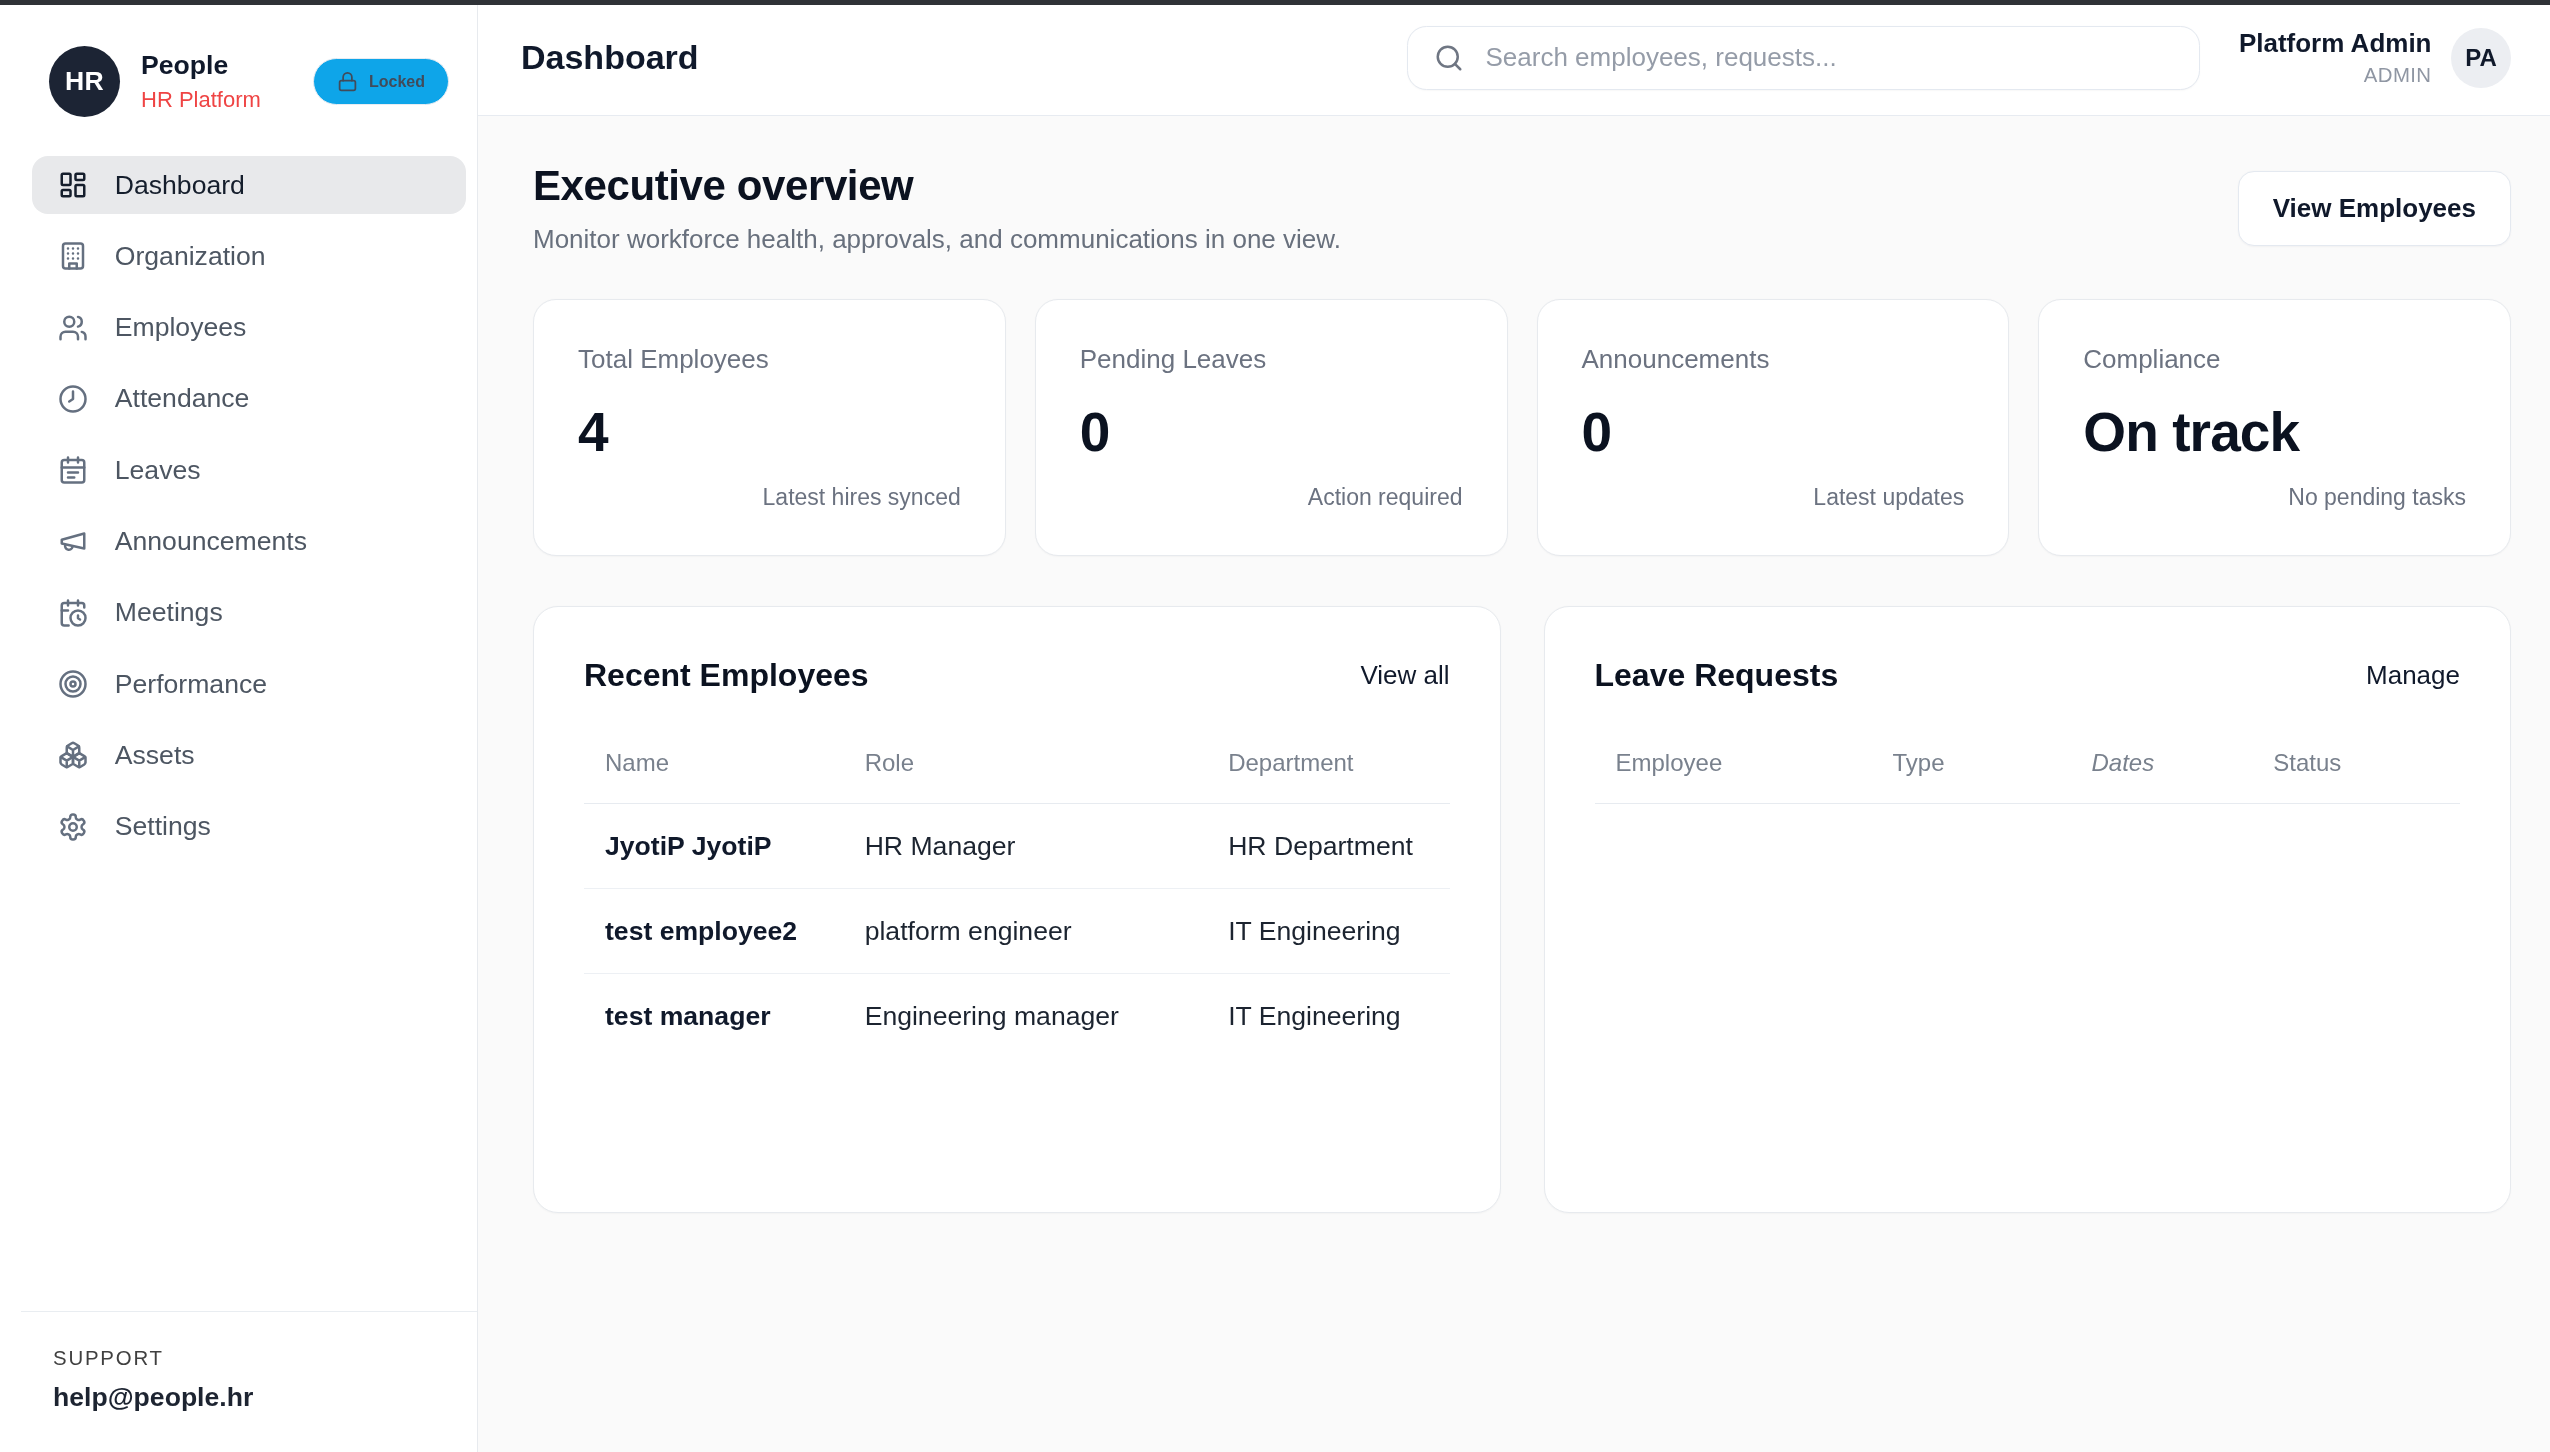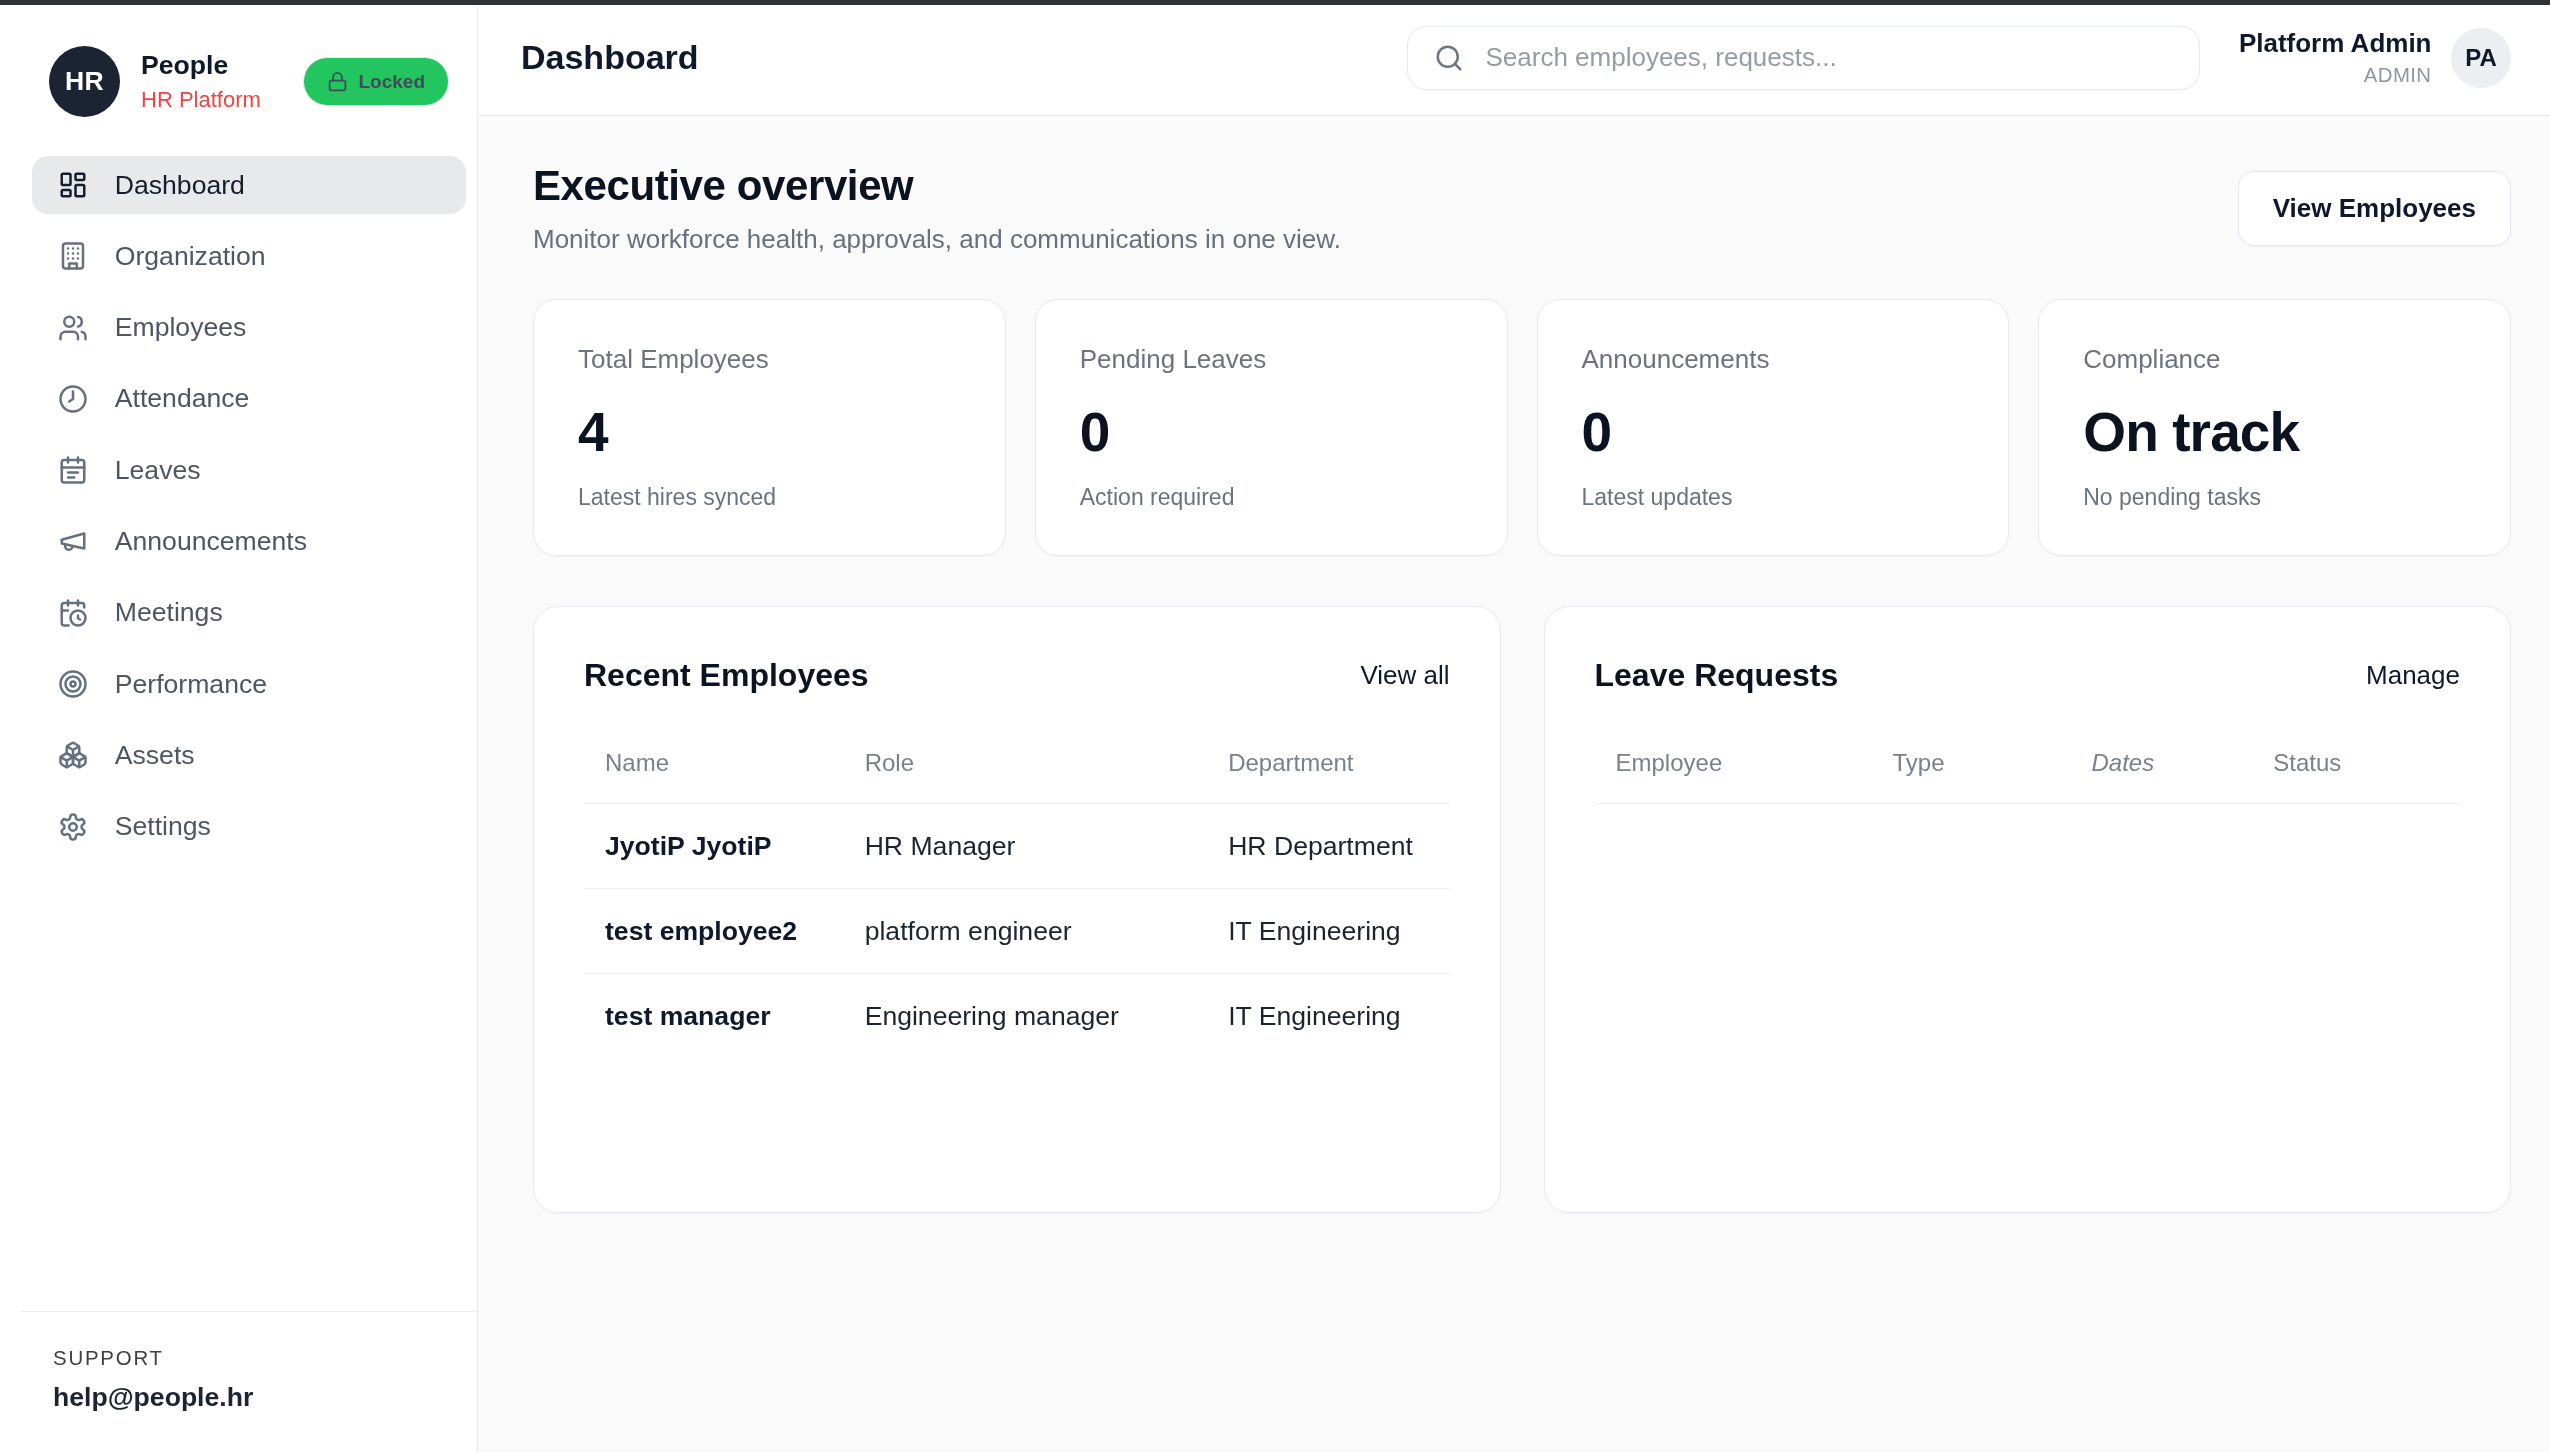--- a/index.html
+++ b/index.html
@@ -28,22 +28,22 @@
     display:flex; align-items:center; justify-content:center;
     font-size:26.6px; font-weight:bold; letter-spacing:0.4px;
   }
   .brand-text { margin-left:21px; }
   .brand-name { font-size:26.6px; font-weight:bold; color:#10192b; }
   .brand-sub { font-size:22px; color:#ef4444; margin-top:5.3px; }
   .locked-pill {
     margin-left:auto;
     display:flex; align-items:center; gap:10.6px;
     border:1.8px solid #e7ecf2; border-radius:885px;
-    padding:12.4px 23px; background:#22c55e;
-    font-size:19px; font-weight:600; color:#414b5a;
+    padding:12.4px 23px; background:#0ea5e9;
+    font-size:16px; font-weight:600; color:#414b5a;
   }
   .nav { margin-top:39px; padding:0 10.6px; display:flex; flex-direction:column; gap:13.3px; }
   .nav-item {
     display:flex; align-items:center; gap:26.6px;
     height:58px; padding:0 26.6px; border-radius:16px;
     font-size:26.6px; color:#4d5662; cursor:pointer;
   }
   .nav-item svg { stroke:#657080; }
   .nav-item.active { background:#e8e9eb; color:#151e2c; font-weight:500; }
   .nav-item.active svg { stroke:#151e2c; }
@@ -104,21 +104,21 @@
   .stats-grid {
     margin-top:44px;
     display:grid; grid-template-columns:repeat(4,1fr); gap:29px;
   }
   .stat-card {
     background:#ffffff; border:0.9px solid #e7eaee; border-radius:23px;
     padding:44px; box-shadow:0 0.9px 1.8px rgba(16,24,40,.03);
   }
   .stat-label { font-size:26px; color:#6b7280; }
   .stat-value { font-size:55px; font-weight:bold; color:#0b1220; margin-top:25px; letter-spacing:-0.9px; }
-  .stat-caption { font-size:23px; color:#6b7280; margin-top:19.5px; }
+  .stat-caption { font-size:23px; color:#6b7280; margin-top:19.5px;text-align:right; }
 
   .panels-grid {
     margin-top:50px;
     display:grid; grid-template-columns:1fr 1fr; gap:43px;
     align-items:stretch;
   }
   .panel {
     background:#ffffff; border:0.9px solid #e7eaee; border-radius:25px;
     padding:50px; box-shadow:0 0.9px 1.8px rgba(16,24,40,.03);
     min-height:607px;

